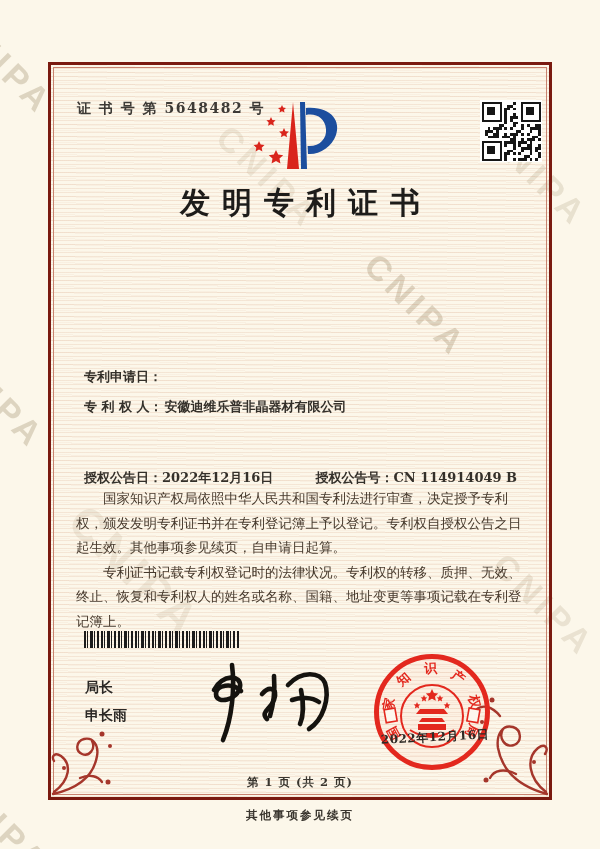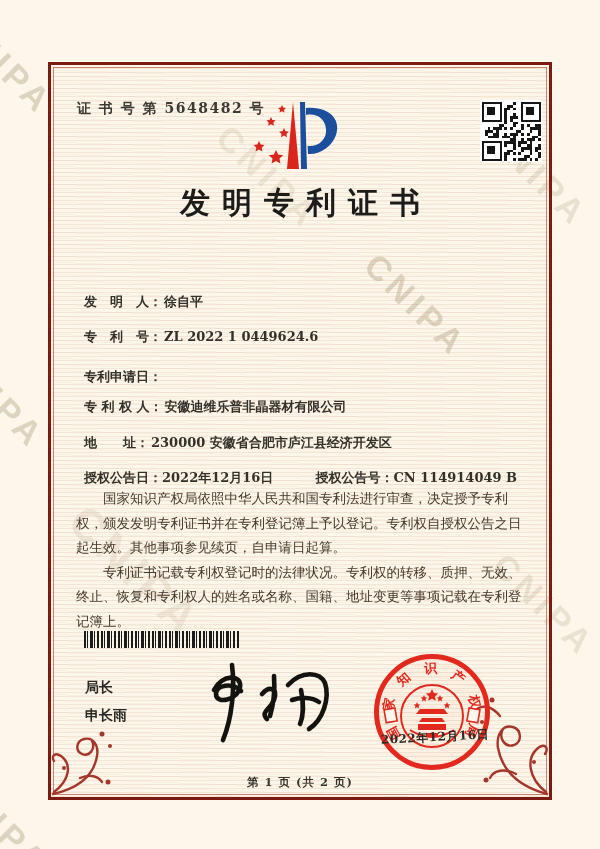--- a/index.html
+++ b/index.html
@@ -279,38 +279,26 @@
         <i style="left: 47.6px; top: 56px;"></i>
         <i style="left: 53.2px; top: 56px;"></i>
       </div>
     <div class="qf" style="left:2px;top:2px;"></div>
     <div class="qf" style="left:41.2px;top:2px;"></div>
     <div class="qf" style="left:2px;top:41.2px;"></div>
   </div>
 
   <div class="title">发明专利证书</div>
 
-  <div class="field-row" style="top:293px;">
-    <span class="flabel">发　明　人：</span>
-    <span class="fvalue">徐自平</span>
-  </div>
-  <div class="field-row" style="top:328px;">
-    <span class="flabel">专　利　号：</span>
-    <span class="fvalue">ZL 2022 1 0449624.6</span>
-  </div>
   <div class="field-row" style="top:368px;">
     <span class="flabel">专利申请日：</span>
   </div>
   <div class="field-row" style="top:398px;">
     <span class="flabel">专 利 权 人：</span>
     <span class="fvalue">安徽迪维乐普非晶器材有限公司</span>
-  </div>
-  <div class="field-row" style="top:434px;">
-    <span class="flabel">地　　址：</span>
-    <span class="fvalue">230000 安徽省合肥市庐江县经济开发区</span>
   </div>
   <div class="grant-row">
     <span class="flabel">授权公告日：</span>
     <span>2022年12月16日</span>
     <span class="flabel gno">授权公告号：</span>
     <span>CN 114914049 B</span>
   </div>
 
   <div class="body-text">
     <p>国家知识产权局依照中华人民共和国专利法进行审查，决定授予专利权，颁发发明专利证书并在专利登记簿上予以登记。专利权自授权公告之日起生效。其他事项参见续页，自申请日起算。</p>
@@ -363,14 +351,15 @@
       </g>
       <g fill="#fdf8ee" stroke="#e3281e" stroke-width="1.6">
         <rect x="11" y="55" width="11" height="13" transform="rotate(-10 16 61)"></rect>
         <rect x="94" y="55" width="11" height="13" transform="rotate(10 100 61)"></rect>
       </g>
     </svg>
   </div>
   <div class="seal-date">2022年12月16日</div>
 
   <div class="page-num">第 1 页 (共 2 页)</div>
+  <div class="cont-note">其他事项参见续页</div>
 
 </div>
 
 </body></html>

